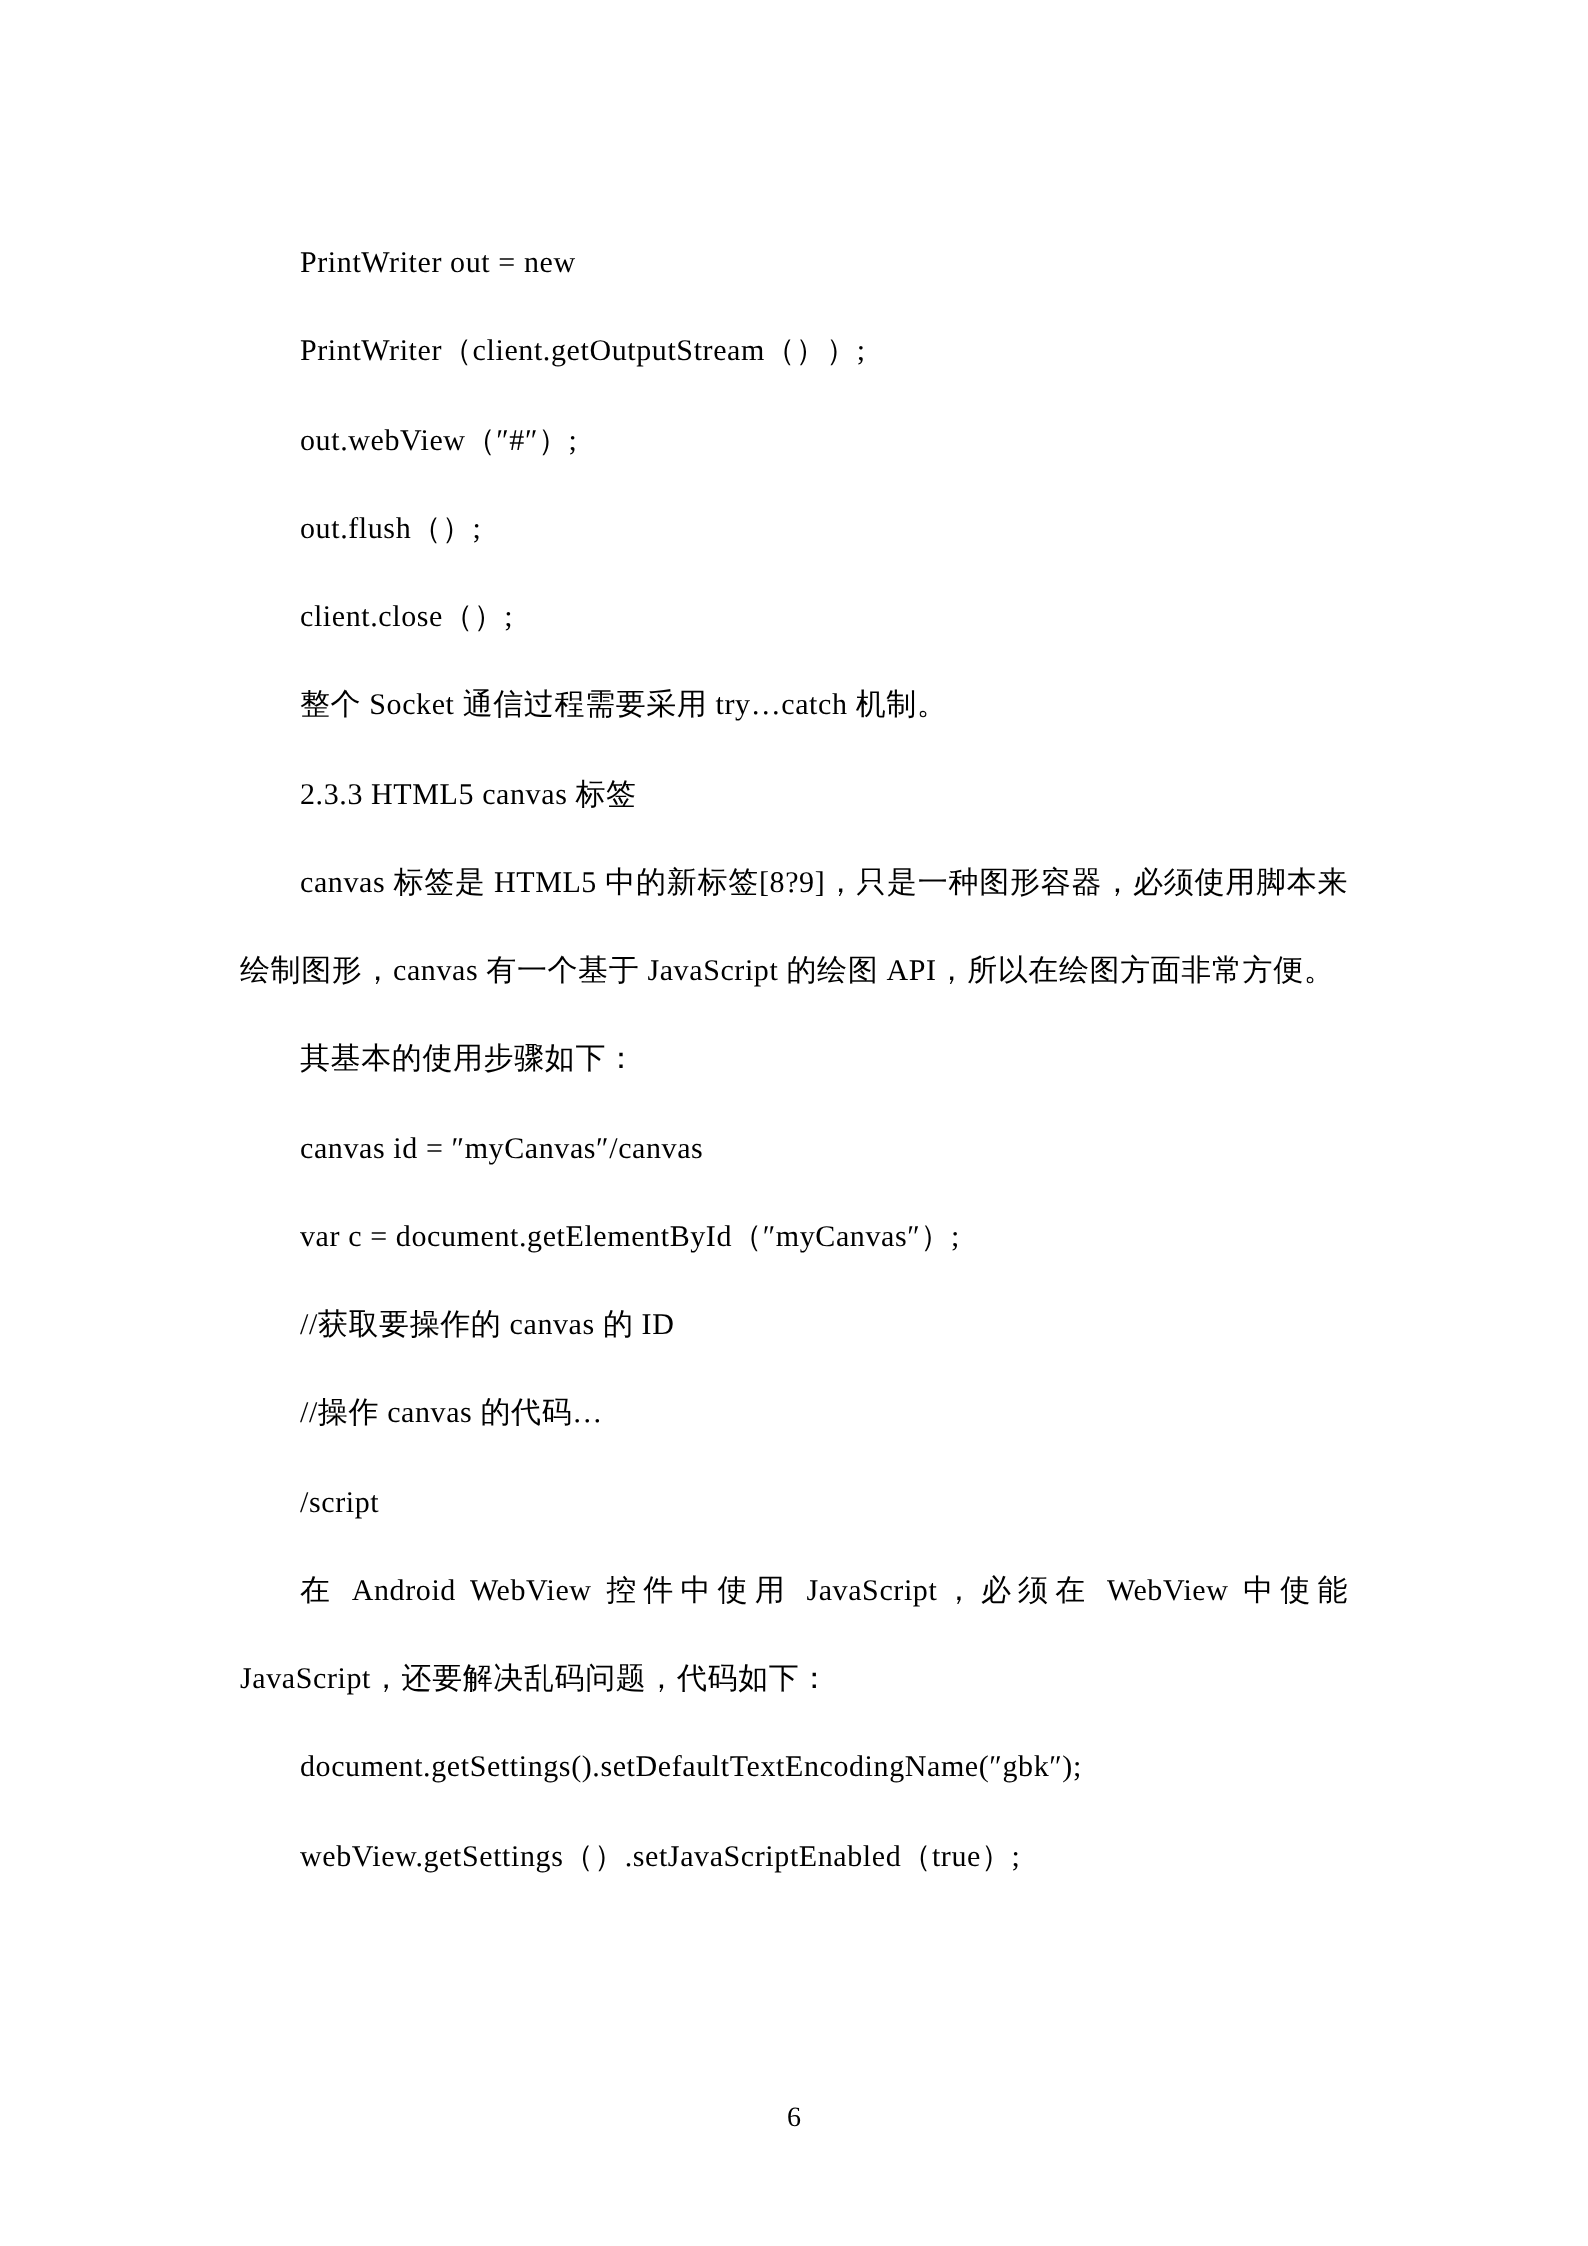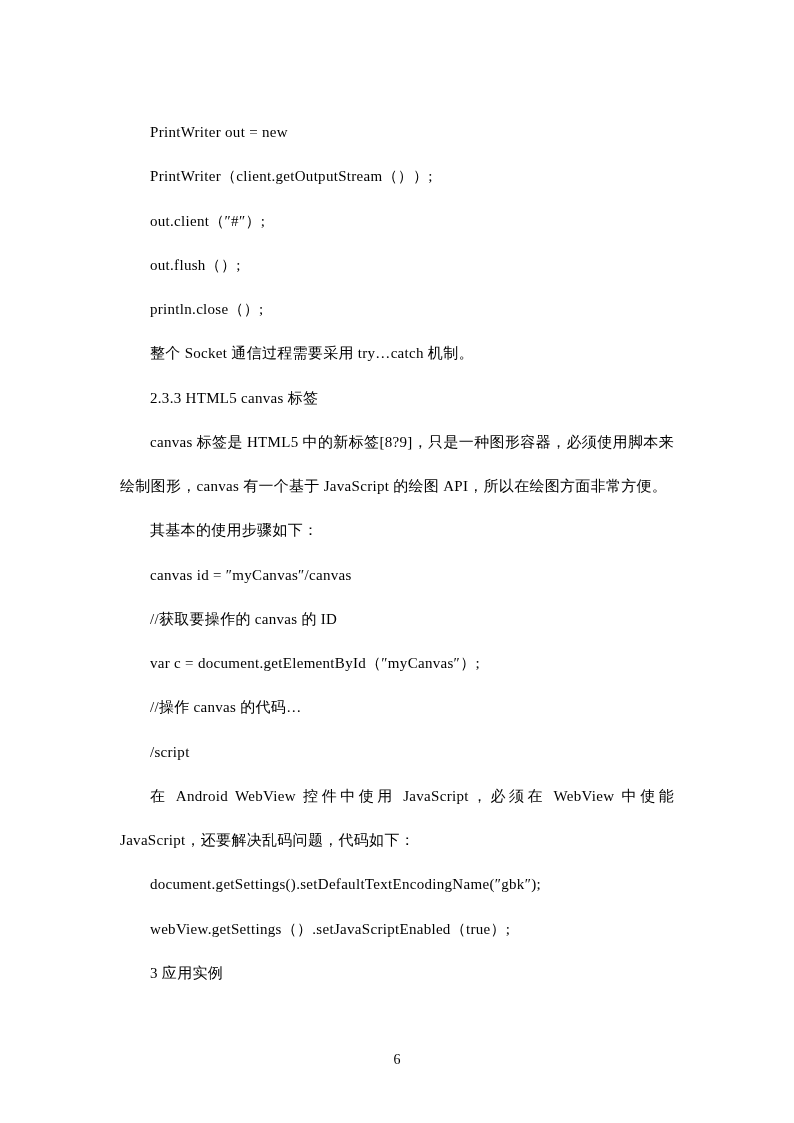--- a/index.html
+++ b/index.html
@@ -37,31 +37,30 @@
     font-family: "SimSun", serif;
   }
 </style>
 </head>
 <body>
 
 <div class="page">
   <div id="body-container">
       <div class="line indent">PrintWriter out = new</div>
       <div class="line indent">PrintWriter（client.getOutputStream（））;</div>
-      <div class="line indent">out.client（″#″）;</div>
+      <div class="line indent">out.webView（″#″）;</div>
       <div class="line indent">out.flush（）;</div>
-      <div class="line indent">println.close（）;</div>
+      <div class="line indent">client.close（）;</div>
       <div class="line indent">整个 Socket 通信过程需要采用 try…catch 机制。</div>
       <div class="line indent">2.3.3 HTML5 canvas 标签</div>
       <div class="line indent">canvas 标签是 HTML5 中的新标签[8?9]，只是一种图形容器，必须使用脚本来绘制图形，canvas 有一个基于 JavaScript 的绘图 API，所以在绘图方面非常方便。</div>
       <div class="line indent">其基本的使用步骤如下：</div>
       <div class="line indent">canvas id = ″myCanvas″/canvas</div>
+      <div class="line indent">var c = document.getElementById（″myCanvas″）;</div>
       <div class="line indent">//获取要操作的 canvas 的 ID</div>
-      <div class="line indent">var c = document.getElementById（″myCanvas″）;</div>
       <div class="line indent">//操作 canvas 的代码…</div>
       <div class="line indent">/script</div>
       <div class="line indent">在 Android WebView 控件中使用 JavaScript，必须在 WebView 中使能 JavaScript，还要解决乱码问题，代码如下：</div>
       <div class="line indent">document.getSettings().setDefaultTextEncodingName(″gbk″);</div>
       <div class="line indent">webView.getSettings（）.setJavaScriptEnabled（true）;</div>
-      <div class="line indent">3 应用实例</div>
     </div>
   <div class="page-number">6</div>
 </div>
 
 </body></html>

